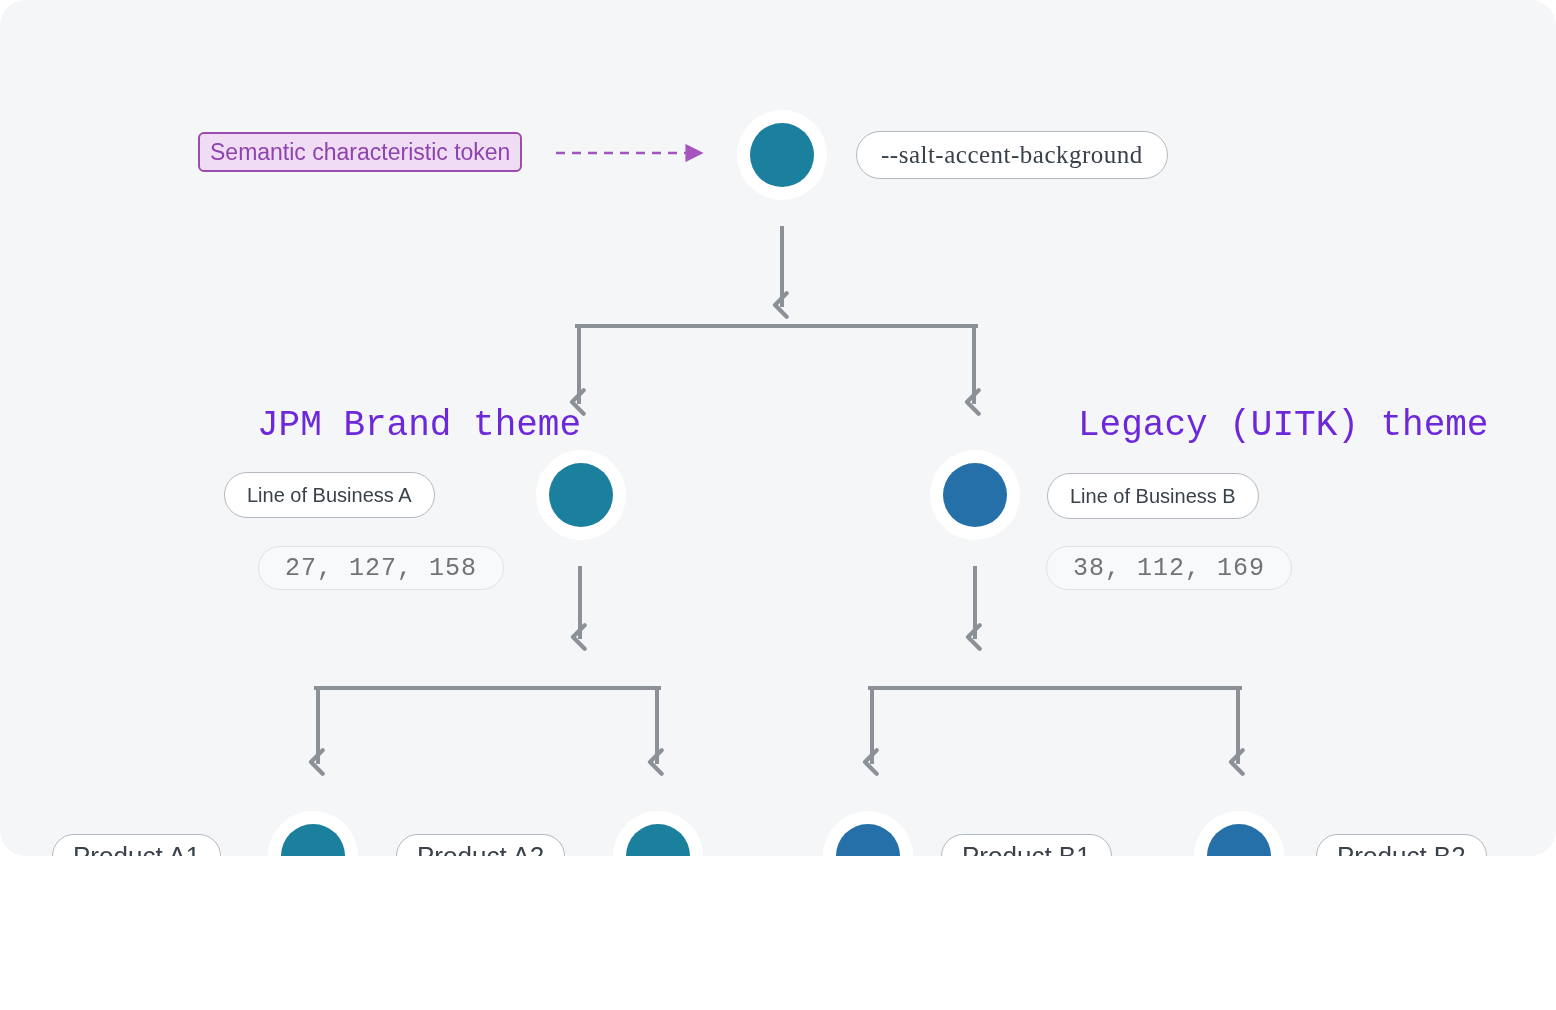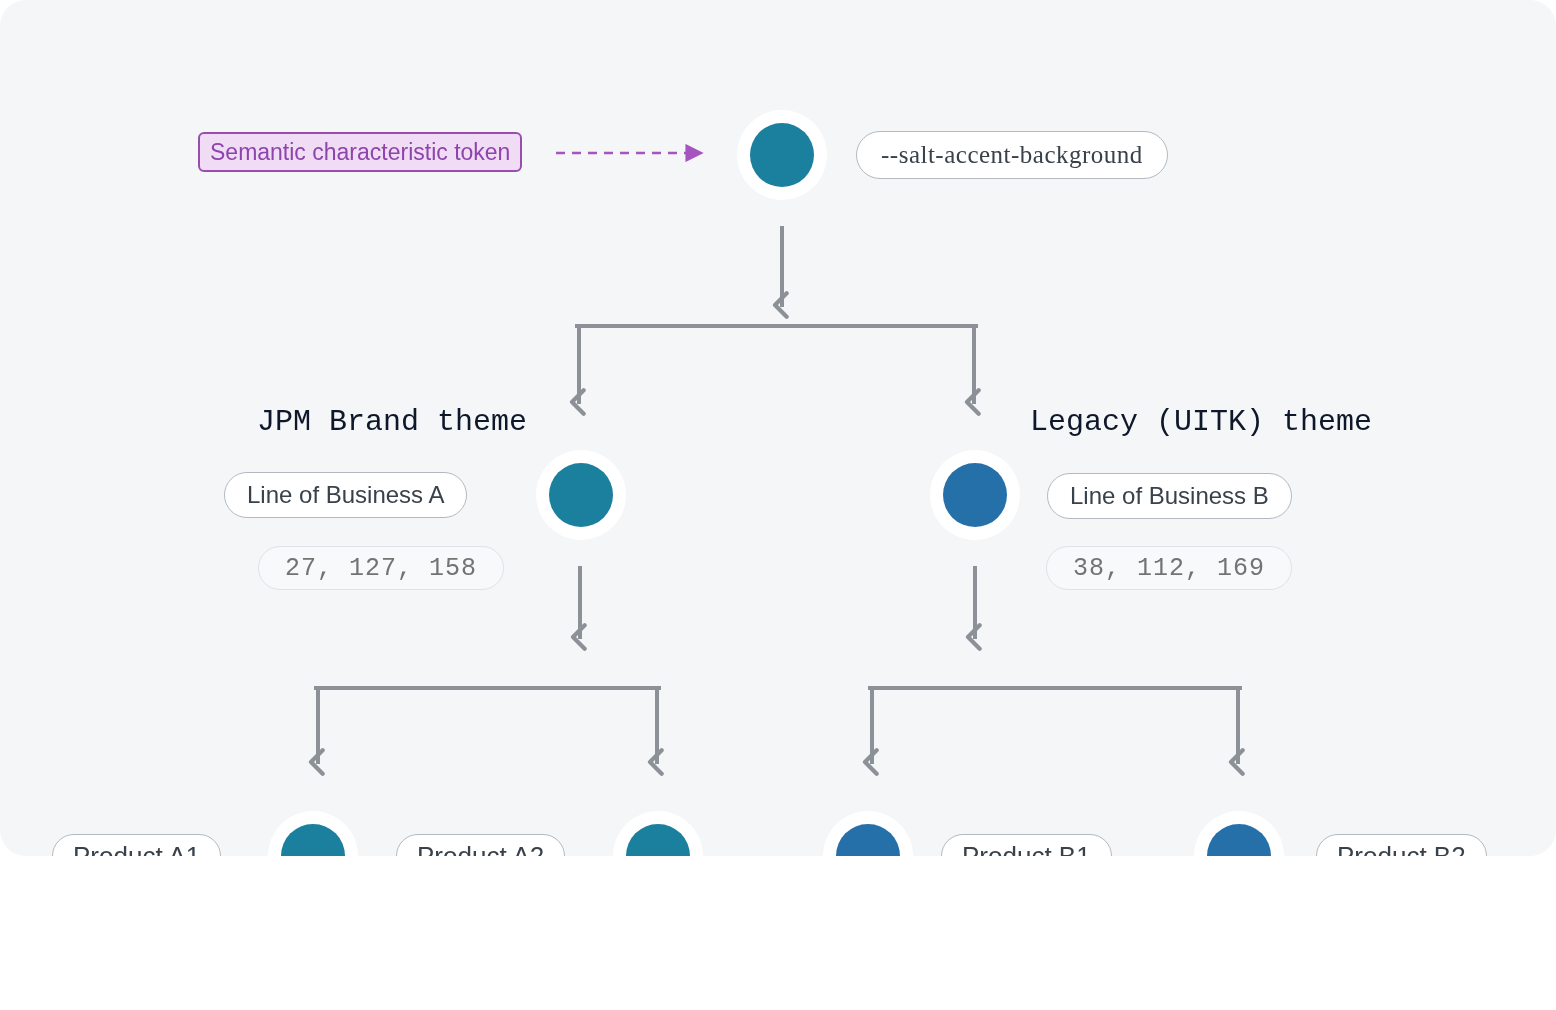--- a/index.html
+++ b/index.html
@@ -78,21 +78,21 @@
     height: 48px;
     padding: 0 24px;
     font-size: 25px;
     letter-spacing: 0.5px;
     font-family: Liberation Serif, serif;
   }
 
   .pill-lob {
     height: 46px;
     padding: 0 22px;
-    font-size: 24px;
+    font-size: 20px;
   }
   .pill-lobA { left: 224px; top: 472px; }
   .pill-lobB { left: 1047px; top: 473px; }
 
   .pill-rgb {
     height: 44px;
     padding: 0 26px;
     font-size: 25px;
     color: #737373;
     border-color: #dfe3e7;
@@ -127,26 +127,26 @@
     border-radius: 6px;
     color: #8e44ad;
     font-size: 23px;
     white-space: nowrap;
   }
 
   
   .theme-label {
     position: absolute;
     font-family: "Liberation Mono", "DejaVu Sans Mono", monospace;
-    font-size: 30px;
-    color: #0f172a;
+    font-size: 36px;
+    color: #6d28d9;
     white-space: nowrap;
   }
   .theme-left  { left: 257px;  top: 405px; }
-  .theme-right { left: 1030px; top: 405px; }
+  .theme-right { left: 1078px; top: 405px; }
 </style>
 </head>
 <body>
 
 <div id="canvas" style="background: rgb(244, 246, 248);">
 
   <svg id="edges" viewBox="0 0 1556 1010" xmlns="http://www.w3.org/2000/svg">
     <defs>
       <marker id="arrowGray" viewBox="0 0 12 12" refX="6" refY="6" markerWidth="7" markerHeight="7" orient="auto-start-reverse">
         <path d="M 1 1 L 6 6 L 11 1" fill="none" stroke="#8b9196" stroke-width="1.8" stroke-linecap="round" stroke-linejoin="round" transform="translate(0,3)"></path>

